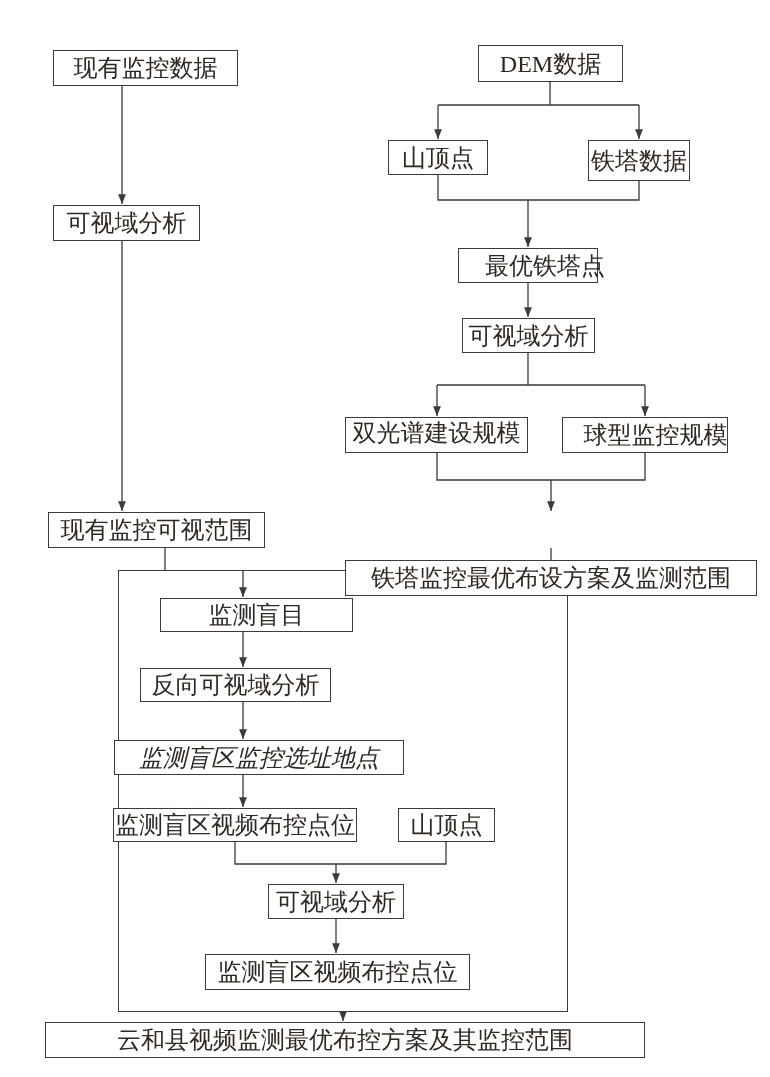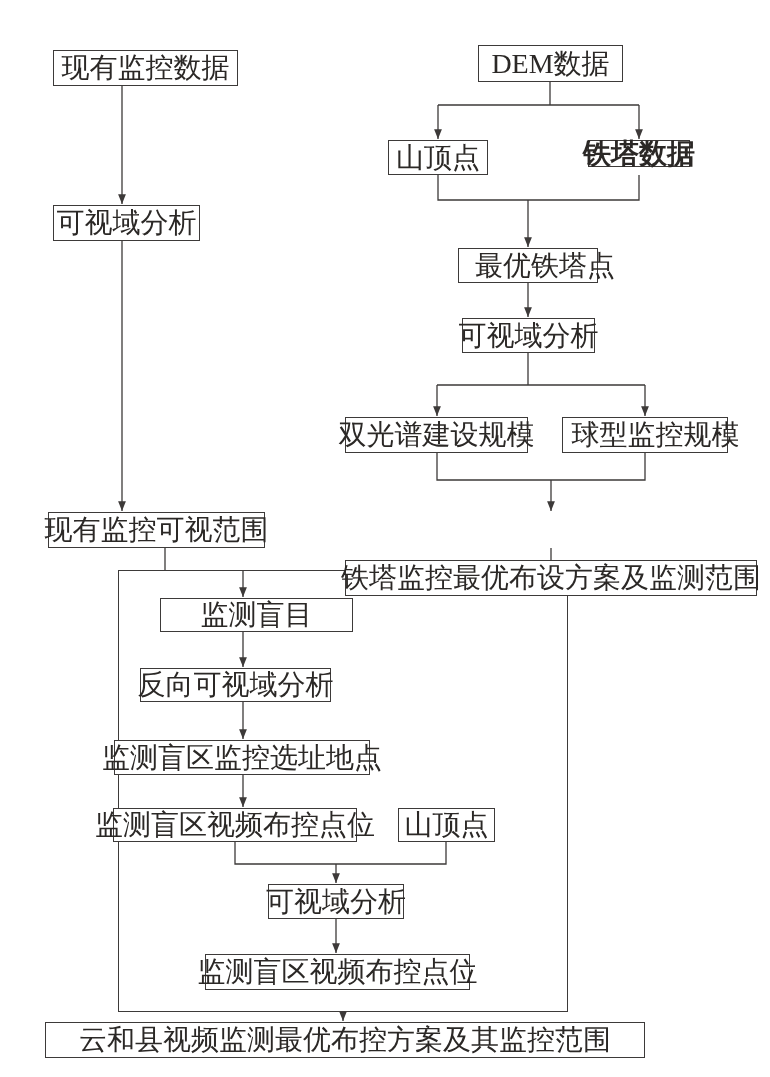--- a/index.html
+++ b/index.html
@@ -16,21 +16,21 @@
     color: #2b2826;
     overflow: hidden;
   }
   .node {
     position: absolute;
     border: 1.5px solid #3d3a39;
     background: #ffffff;
     display: flex;
     align-items: center;
     justify-content: center;
-    font-size: 28px;
+    font-size: 24px;
     line-height: 1;
     box-sizing: border-box;
     white-space: nowrap;
     z-index: 2;
   }
   .container-box {
     position: absolute;
     border: 1.5px solid #3d3a39;
     background: transparent;
     box-sizing: border-box;
@@ -90,30 +90,30 @@
   </svg>
 
   <div class="container-box" style="left:118px; top:570px; width:450px; height:442px;"></div>
 
   <div class="node" style="left:53px; top:50px; width:185px; height:36px;">现有监控数据</div>
   <div class="node" style="left:53px; top:205px; width:147px; height:36px;">可视域分析</div>
   <div class="node" style="left:48px; top:512px; width:217px; height:36px;">现有监控可视范围</div>
 
   <div class="node" style="left:478px; top:45px; width:145px; height:37px;">DEM数据</div>
   <div class="node" style="left:388px; top:140px; width:100px; height:35px;">山顶点</div>
-  <div class="node" style="left:588px; top:140px; width:102px; height:27px;font-weight:bold;">铁塔数据</div>
+  <div class="node" style="left:588px; top:140px; width:102px; height:41px;">铁塔数据</div>
   <div class="node" style="left:458px; top:248px; width:140px; height:35px;padding-left:34px;">最优铁塔点</div>
   <div class="node" style="left:462px; top:318px; width:133px; height:35px;">可视域分析</div>
-  <div class="node" style="left:345px; top:417px; width:183px; height:36px;">双光谱建设规模</div>
+  <div class="node" style="left:345px; top:417px; width:183px; height:36px;font-family:Liberation Mono, monospace;">双光谱建设规模</div>
   <div class="node" style="left:562px; top:417px; width:166px; height:36px;padding-left:21px;">球型监控规模</div>
   <div class="node" style="left:345px; top:512px; width:412px; height:36px;margin-top:48px;">铁塔监控最优布设方案及监测范围</div>
 
   <div class="node" style="left:160px; top:598px; width:193px; height:34px;">监测盲目</div>
   <div class="node" style="left:140px; top:668px; width:191px; height:34px;">反向可视域分析</div>
-  <div class="node" style="left:114px; top:740px; width:256px; height:35px;">监测盲区监控选址地点</div>
+  <div class="node" style="left:114px; top:740px; width:290px; height:35px;font-style:italic;">监测盲区监控选址地点</div>
   <div class="node" style="left:113px; top:808px; width:244px; height:34px;">监测盲区视频布控点位</div>
   <div class="node" style="left:398px; top:808px; width:97px; height:34px;">山顶点</div>
   <div class="node" style="left:268px; top:884px; width:136px; height:35px;">可视域分析</div>
   <div class="node" style="left:205px; top:954px; width:265px; height:36px;">监测盲区视频布控点位</div>
 
   <div class="node" style="left:45px; top:1022px; width:600px; height:36px;">云和县视频监测最优布控方案及其监控范围</div>
 
 </div>
 
 </body></html>

